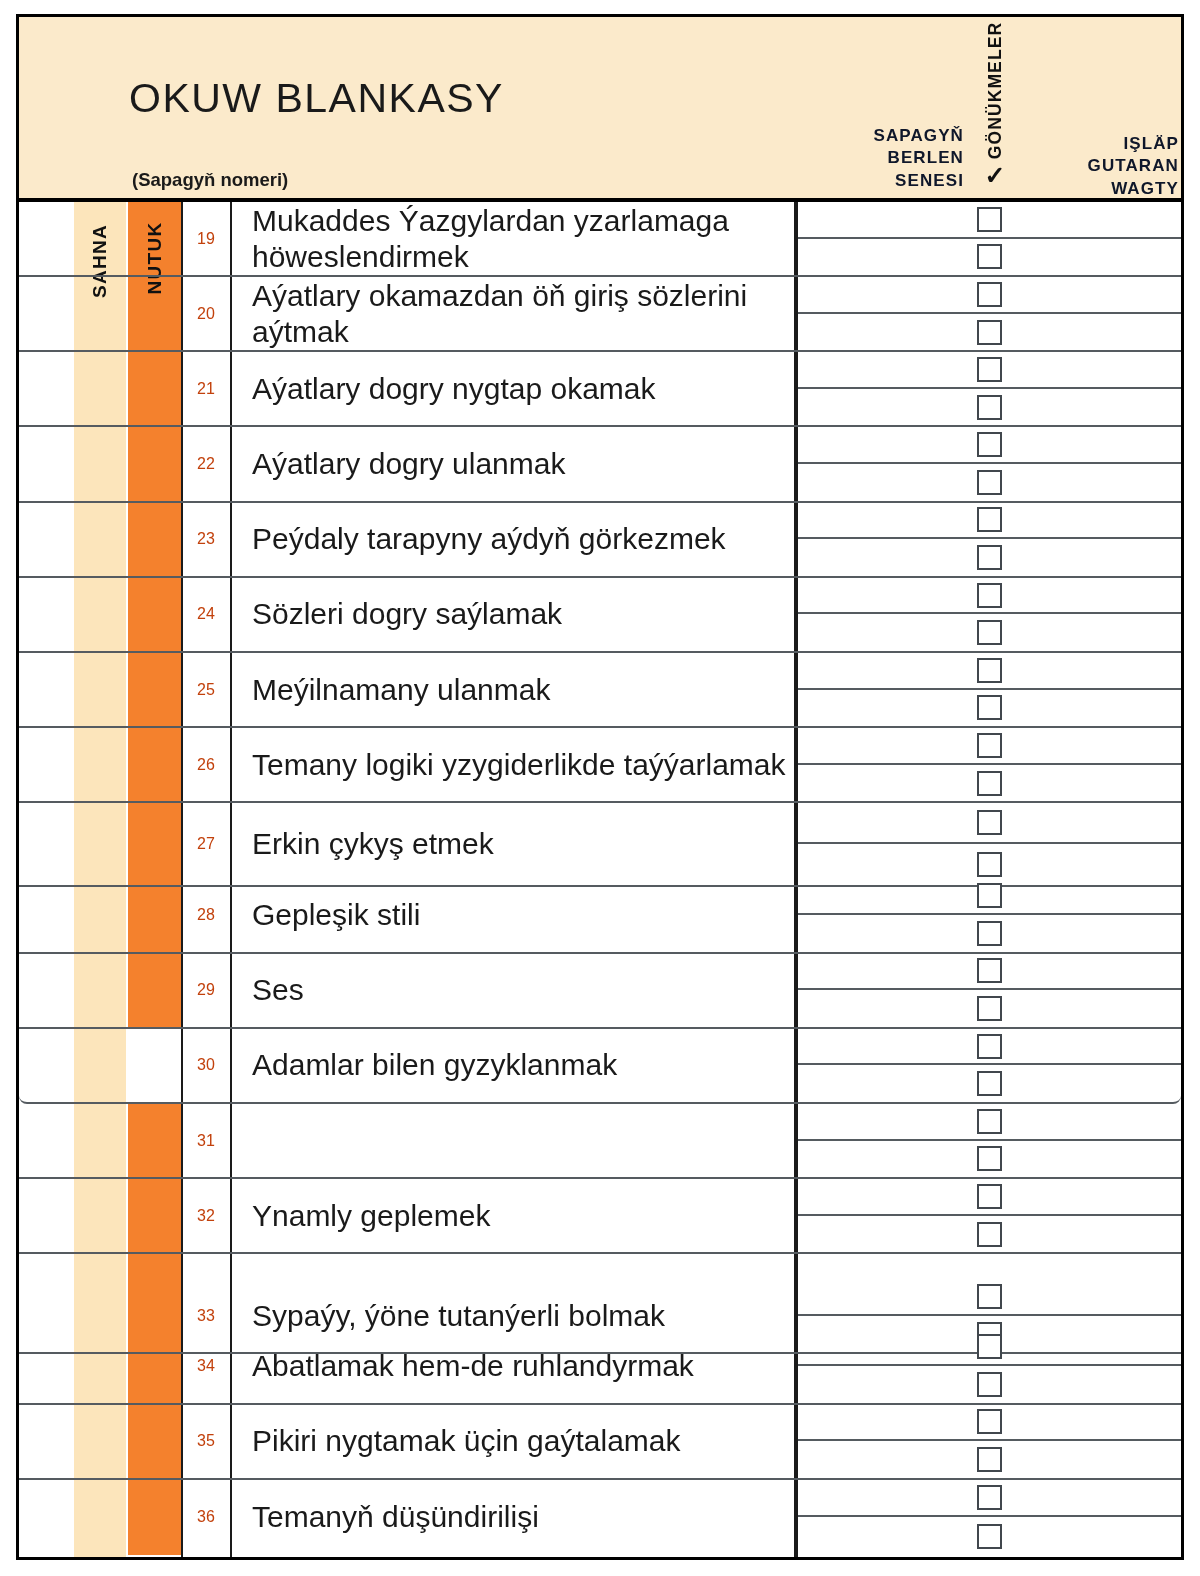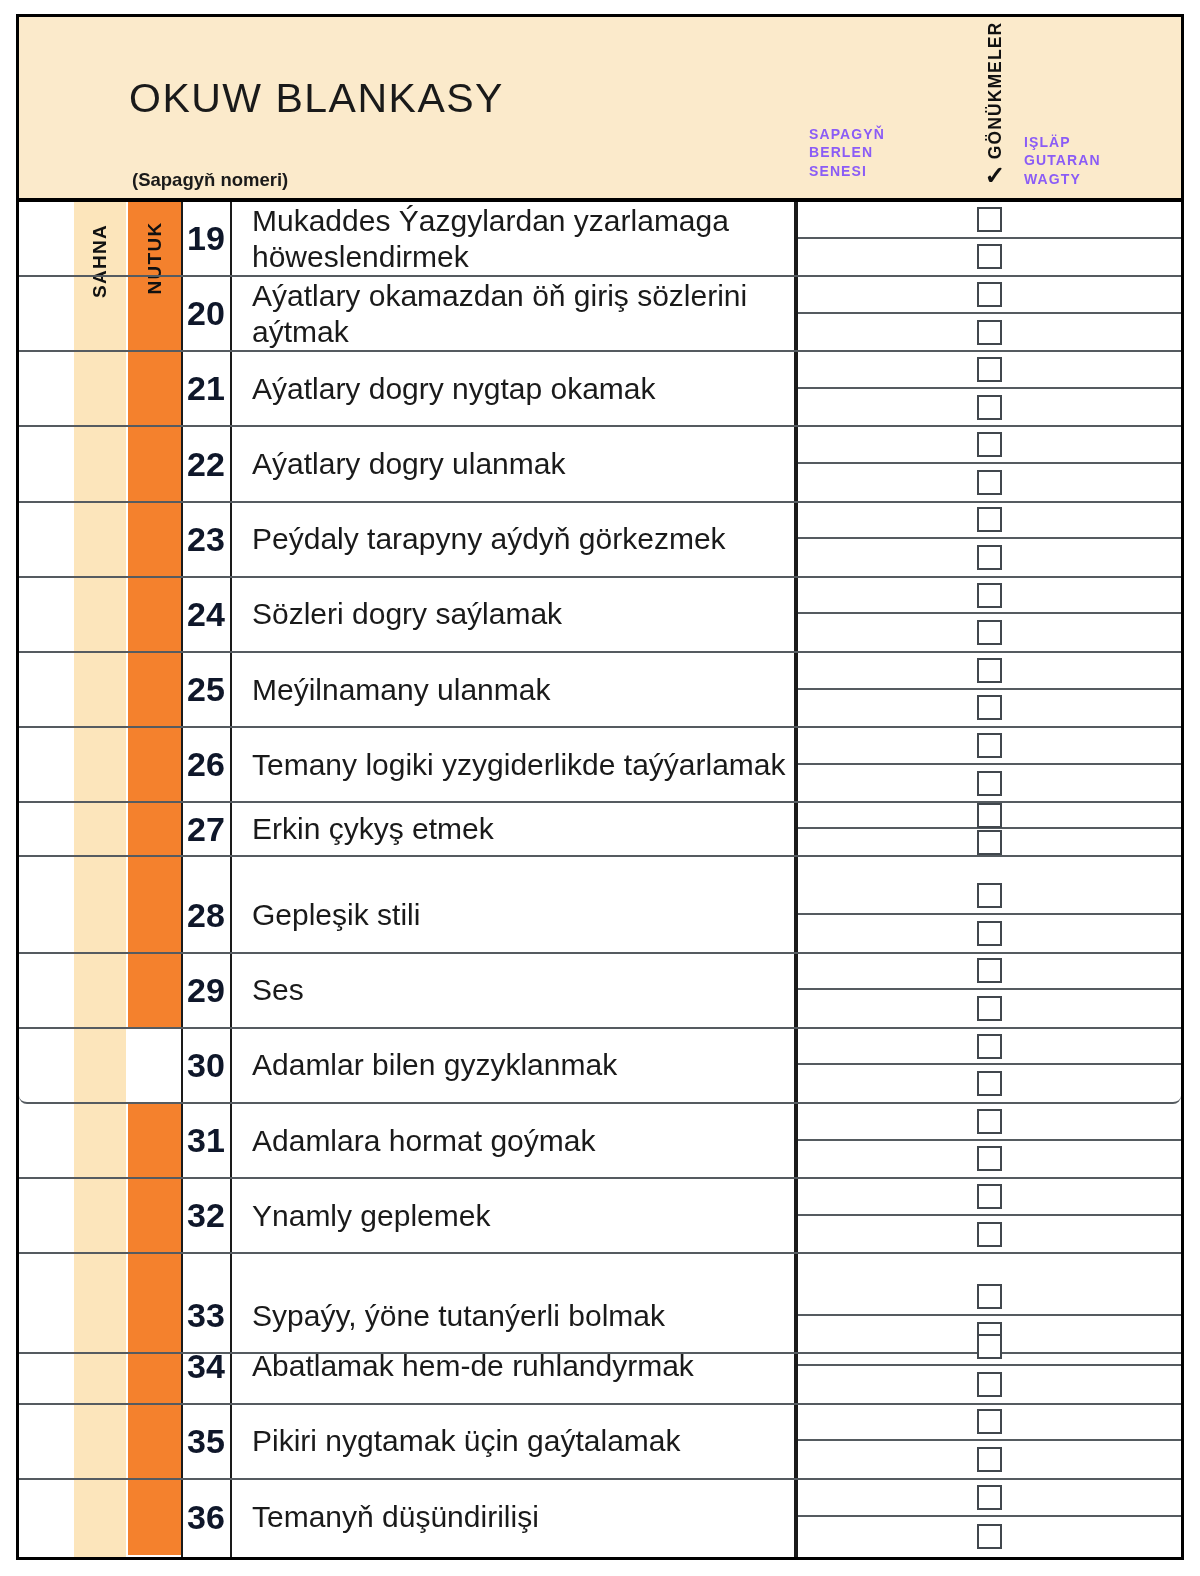--- a/index.html
+++ b/index.html
@@ -53,25 +53,25 @@
     left: 113px;
     top: 152px;
     font-size: 18.5px;
     font-weight: bold;
     color: #1a1a1a;
     white-space: nowrap;
   }
 
   .hdr-col {
     position: absolute;
-    text-align: left;
+    text-align: right;
     font-weight: bold;
-    color: #8b5cf6;
+    color: #0f172a;
     line-height: 1.32;
-    font-size: 14px;
+    font-size: 17px;
     letter-spacing: 1.1px;
   }
   #hdr-date {
     left: 790px;
     top: 108px;
     width: 155px;
   }
   #hdr-time {
     left: 1005px;
     top: 116px;
@@ -184,23 +184,23 @@
 
   .row-num {
     position: absolute;
     left: 164px;
     top: 0;
     width: 46px;
     height: 100%;
     display: flex;
     align-items: center;
     justify-content: center;
-    font-size: 34px;
-    font-weight: bold;
-    color: #0f172a;
+    font-size: 16px;
+    font-weight: normal;
+    color: #c2410c;
   }
   .row-text {
     position: absolute;
     left: 213px;
     top: 0;
     width: 560px;
     height: 100%;
     display: flex;
     align-items: center;
     padding-left: 20px;
@@ -372,21 +372,21 @@
           <div class="row-text">Temany logiki yzygiderlikde taýýarlamak</div>
           <div class="row-checks">
             <div class="subrow top">
               <div class="checkbox"></div>
             </div>
             <div class="subrow bottom">
               <div class="checkbox"></div>
             </div>
           </div>
         </div>
-        <div class="row" style="top: 601.333px; height: 54px;">
+        <div class="row" style="top: 601.333px; height: 84px;">
           <div class="row-num">27</div>
           <div class="row-text">Erkin çykyş etmek</div>
           <div class="row-checks">
             <div class="subrow top">
               <div class="checkbox"></div>
             </div>
             <div class="subrow bottom">
               <div class="checkbox"></div>
             </div>
           </div>
@@ -422,21 +422,20 @@
             <div class="subrow top">
               <div class="checkbox"></div>
             </div>
             <div class="subrow bottom">
               <div class="checkbox"></div>
             </div>
           </div>
         </div>
         <div class="row" style="top: 902px; height: 75.1667px;">
           <div class="row-num">31</div>
-          <div class="row-text">Adamlara hormat goýmak</div>
           <div class="row-checks">
             <div class="subrow top">
               <div class="checkbox"></div>
             </div>
             <div class="subrow bottom">
               <div class="checkbox"></div>
             </div>
           </div>
         </div>
         <div class="row" style="top: 977.167px; height: 75.1667px;">

